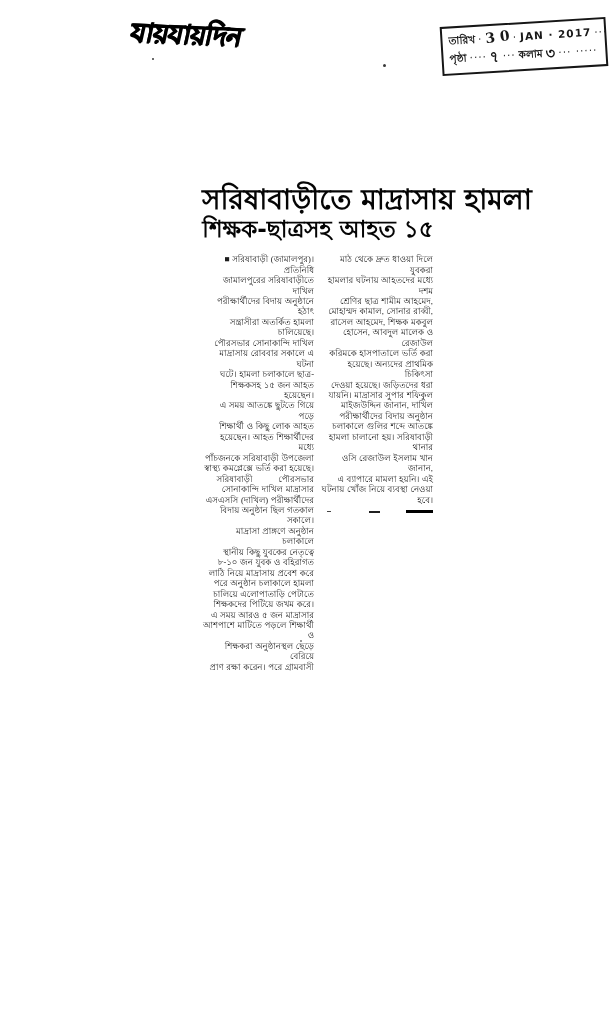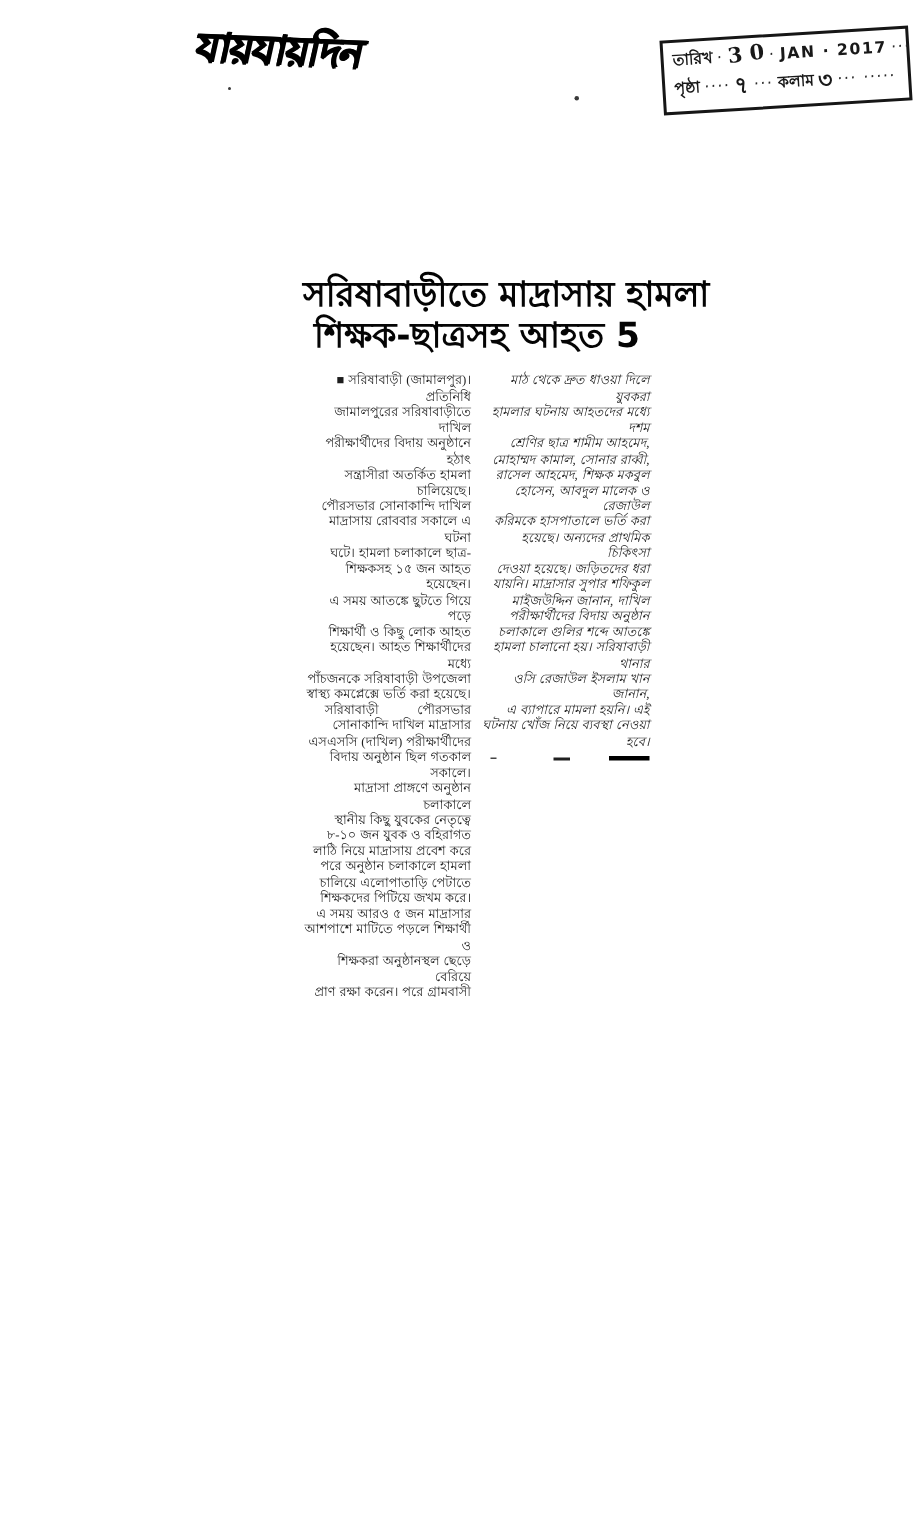--- a/index.html
+++ b/index.html
@@ -38,21 +38,21 @@
     display:inline-block; font-size:15px; font-weight:700; transform:rotate(8deg) translateY(2px);
     font-family:"DejaVu Serif", serif;
   }
 
   
   .article { position:absolute; left:202px; top:184px; width:232px; }
   .headline {
     font-family:"DejaVu Sans", sans-serif; font-weight:700; color:#040404;
     text-align:center; line-height:1.16; margin:0;
   }
-  .headline .hl1 { font-size:23px; white-space:nowrap; }
+  .headline .hl1 { font-size:28px; white-space:nowrap; }
   .headline .hl2 { font-size:23px; white-space:nowrap; }
 
   .cols { display:flex; gap:7px; margin-top:11px; }
   .col {
     width:112px; flex:0 0 112px;
     font-size:8.6px; line-height:10.45px; color:#1d1d1d;
     white-space:pre-line; text-align:right; word-spacing:0.5px;
     filter:blur(0.12px);
   }
 
@@ -89,21 +89,21 @@
       <span class="stamp-dots">···</span>
       <span class="stamp-label">কলাম</span>
       <span class="stamp-hand-digit">৩</span>
       <span class="stamp-dots">··· ·····</span>
     </div>
   </div>
 
   <div class="article">
     <h1 class="headline">
       <div class="hl1">সরিষাবাড়ীতে মাদ্রাসায় হামলা</div>
-      <div class="hl2">শিক্ষক-ছাত্রসহ আহত 5</div>
+      <div class="hl2">শিক্ষক-ছাত্রসহ আহত ১৫</div>
     </h1>
 
     <div class="cols">
       <div class="col">■ সরিষাবাড়ী (জামালপুর)। প্রতিনিধি
 জামালপুরের সরিষাবাড়ীতে দাখিল
 পরীক্ষার্থীদের বিদায় অনুষ্ঠানে হঠাৎ
 সন্ত্রাসীরা অতর্কিত হামলা চালিয়েছে।
 পৌরসভার সোনাকান্দি দাখিল
 মাদ্রাসায় রোববার সকালে এ ঘটনা
 ঘটে। হামলা চলাকালে ছাত্র-
@@ -122,21 +122,21 @@
 ৮-১০ জন যুবক ও বহিরাগত
 লাঠি নিয়ে মাদ্রাসায় প্রবেশ করে
 পরে অনুষ্ঠান চলাকালে হামলা
 চালিয়ে এলোপাতাড়ি পেটাতে
 শিক্ষকদের পিটিয়ে জখম করে।
 এ সময় আরও ৫ জন মাদ্রাসার
 আশপাশে মাটিতে পড়লে শিক্ষার্থী ও
 শিক্ষকরা অনুষ্ঠানস্থল ছেড়ে বেরিয়ে
 প্রাণ রক্ষা করেন। পরে গ্রামবাসী</div>
 
-      <div style="width:112px; flex:0 0 112px;font-style:italic;">
+      <div style="width:112px; flex:0 0 112px;">
         <div class="col" style="width:112px;">মাঠ থেকে দ্রুত ধাওয়া দিলে যুবকরা
 হামলার ঘটনায় আহতদের মধ্যে দশম
 শ্রেণির ছাত্র শামীম আহমেদ,
 মোহাম্মদ কামাল, সোনার রাব্বী,
 রাসেল আহমেদ, শিক্ষক মকবুল
 হোসেন, আবদুল মালেক ও রেজাউল
 করিমকে হাসপাতালে ভর্তি করা
 হয়েছে। অন্যদের প্রাথমিক চিকিৎসা
 দেওয়া হয়েছে। জড়িতদের ধরা
 যায়নি। মাদ্রাসার সুপার শফিকুল

